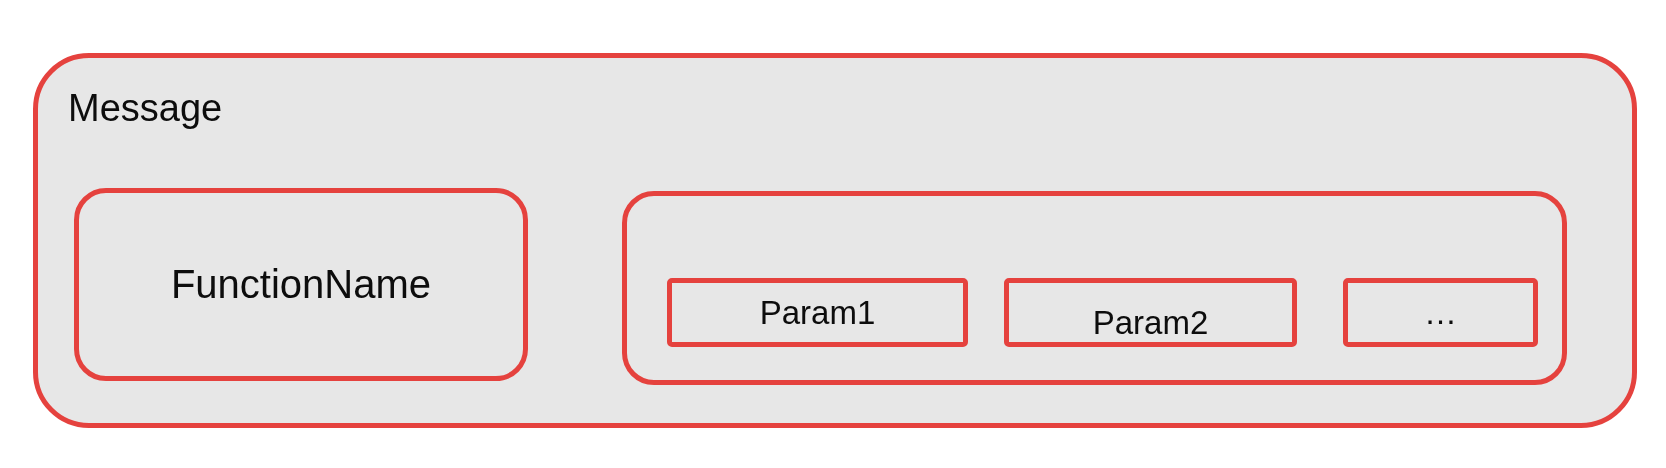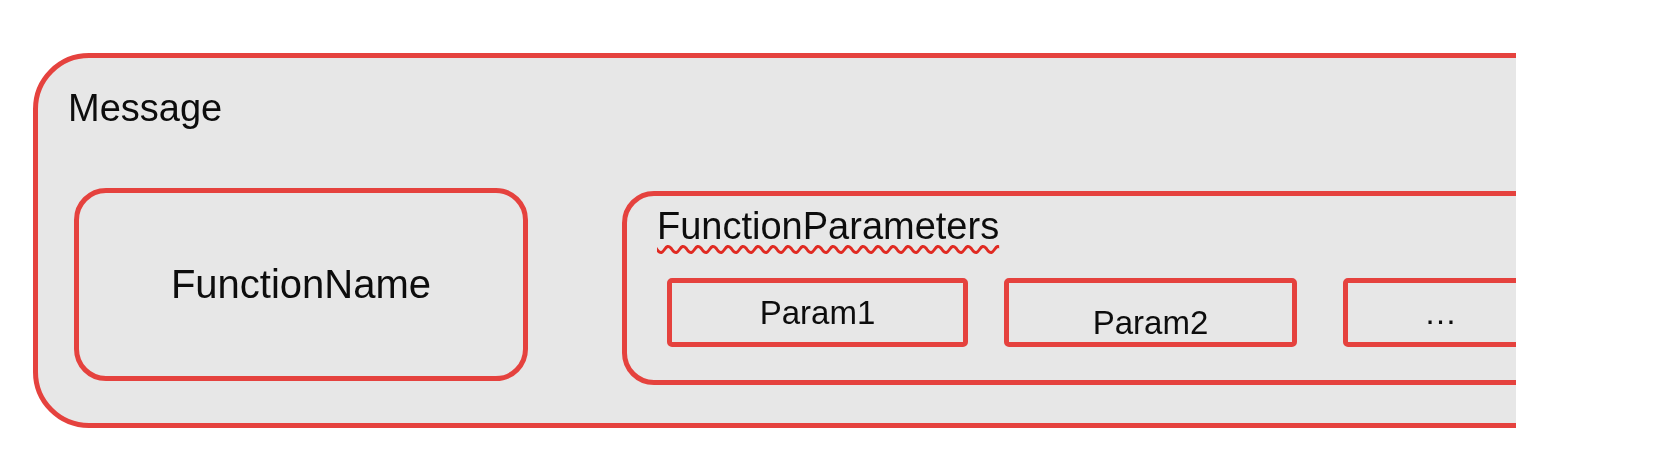--- a/index.html
+++ b/index.html
@@ -3,21 +3,21 @@
 <meta charset="utf-8">
 <style>
   html, body {
     margin: 0;
     padding: 0;
     background: #ffffff;
     font-family: "Liberation Sans", "DejaVu Sans", sans-serif;
   }
   .canvas {
     position: relative;
-    width: 1516px;
+    width: 1666px;
     height: 468px;
     background: #ffffff;
     overflow: hidden;
   }
   .box {
     position: absolute;
     box-sizing: border-box;
     border: 5px solid #e5423e;
     background: #e7e7e7;
   }
@@ -97,23 +97,20 @@
 
 <div class="canvas">
   <div class="box outer-box">
     <div class="message-label">Message</div>
 
     <div class="box fn-box">
       <span class="fn-label">FunctionName</span>
     </div>
 
     <div class="box fp-box">
-      <div class="fp-label">
-        <span class="squiggle-text">FunctionParameters</span>
-      </div>
 
       <div class="box param-box param-1">
         <span class="param-label">Param1</span>
       </div>
 
       <div class="box param-box param-2">
         <span class="param-label">Param2</span>
       </div>
 
       <div class="box param-box param-ellipsis">

